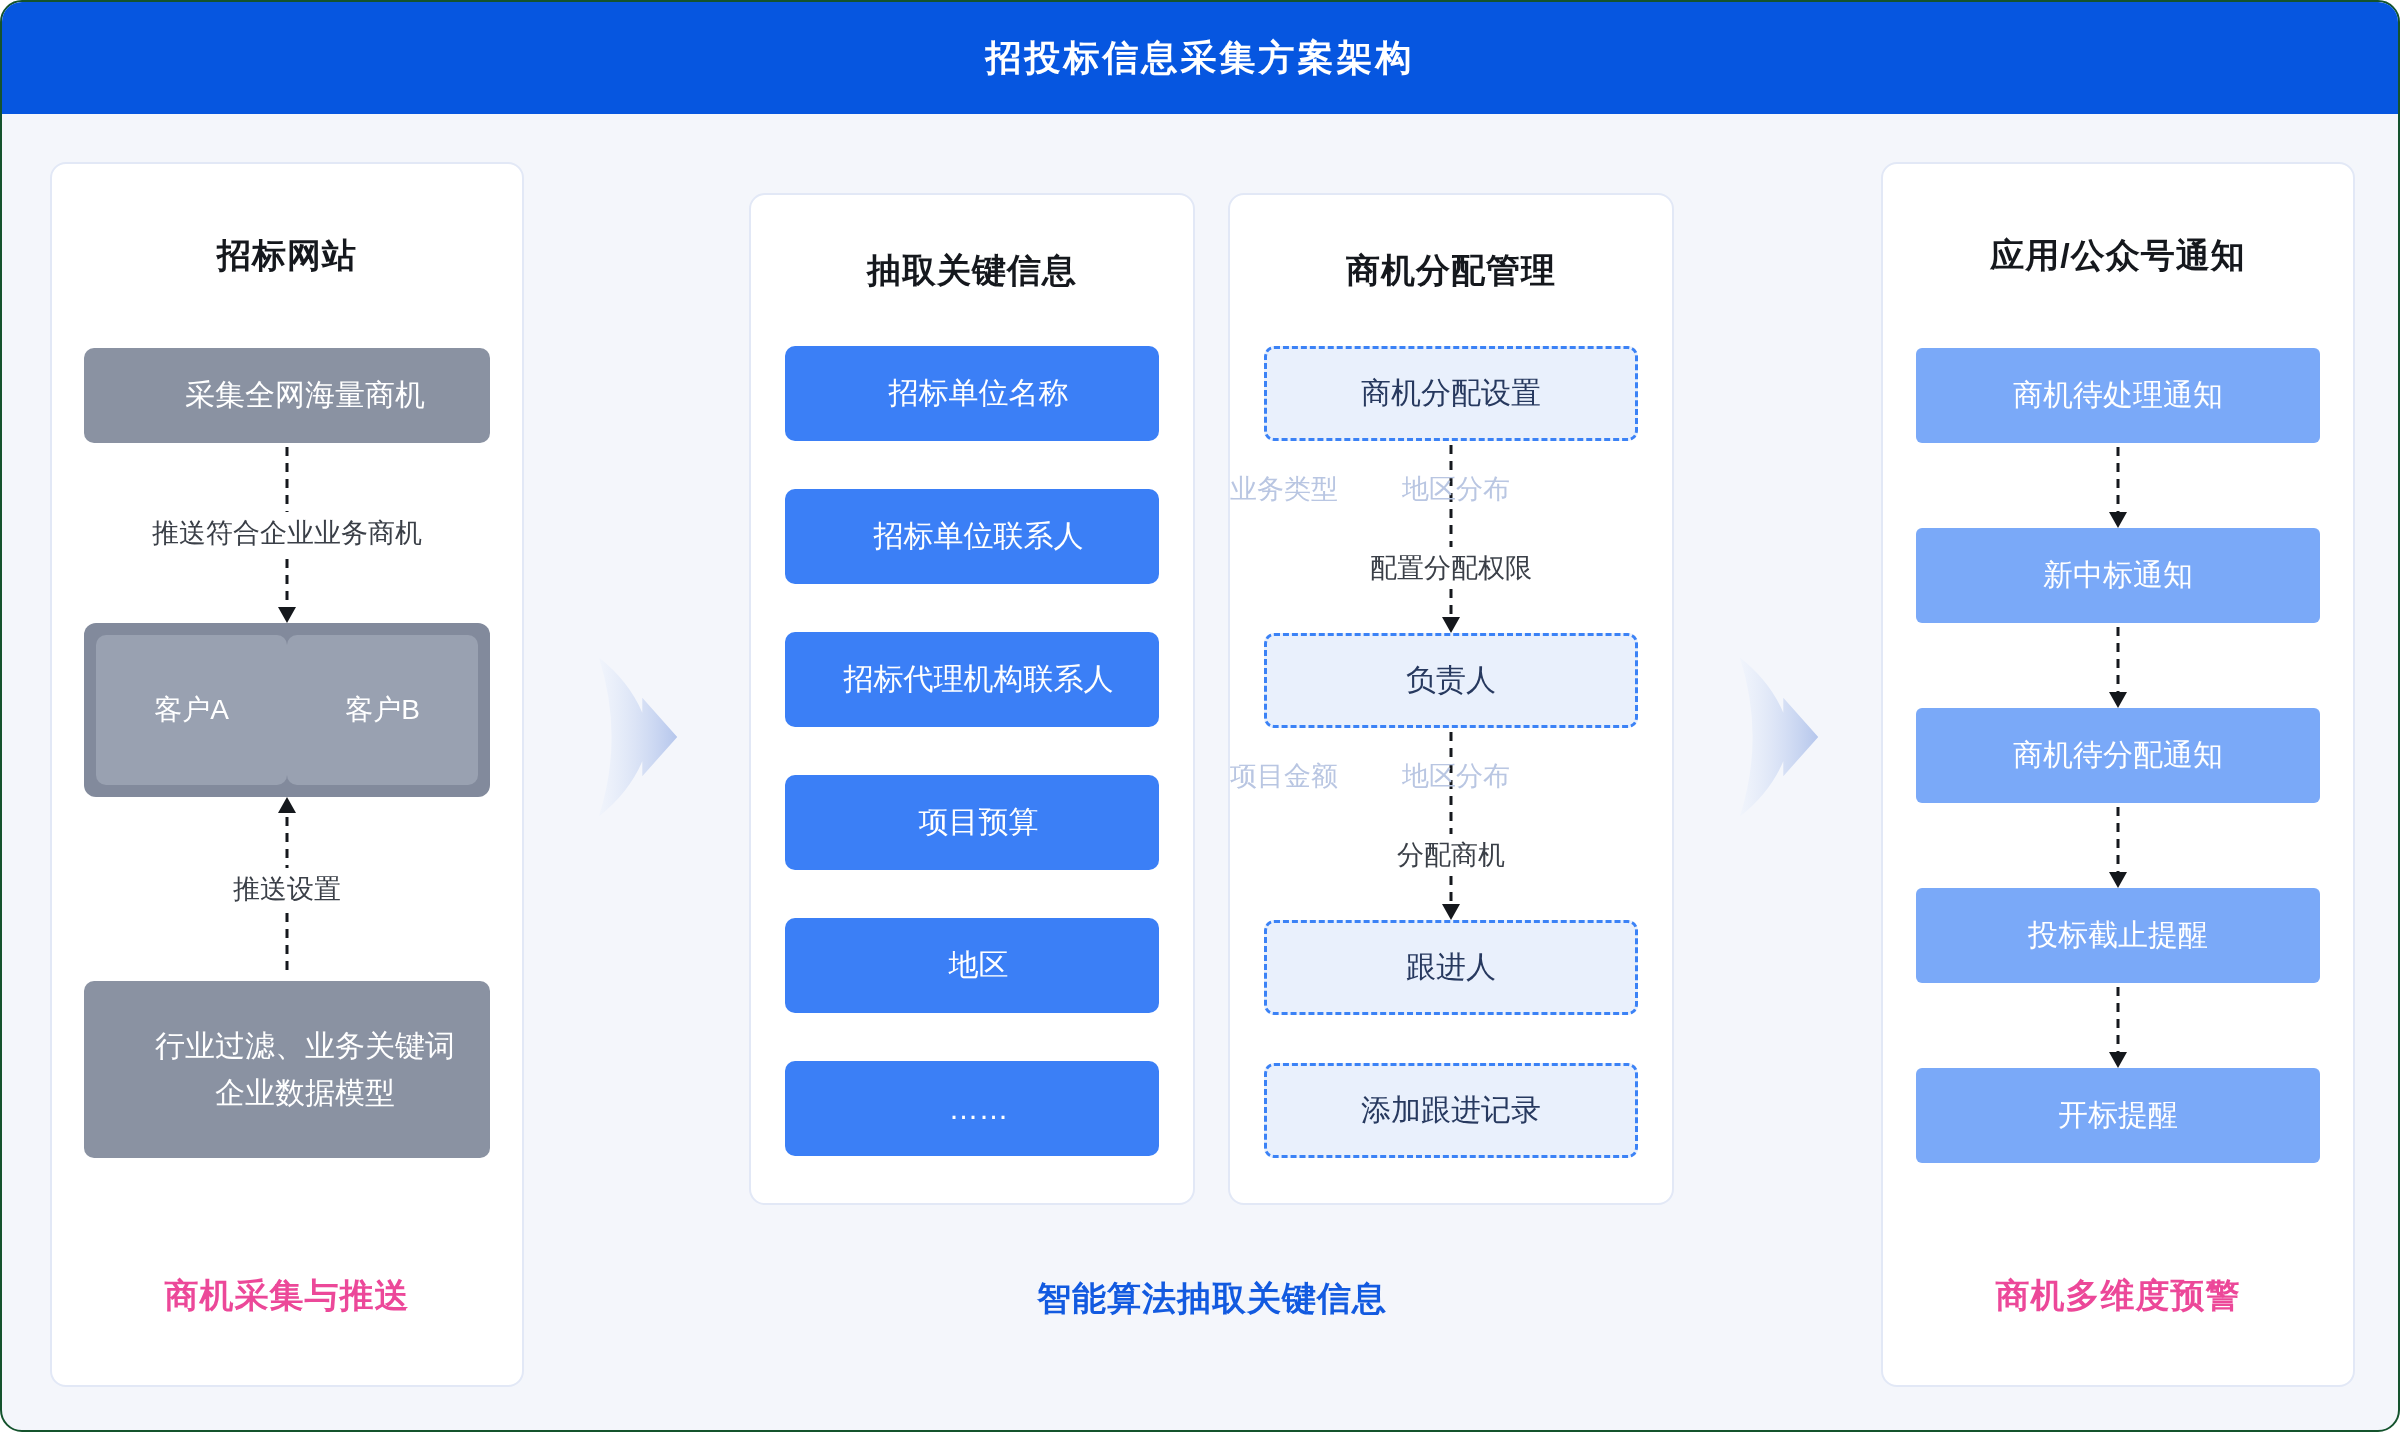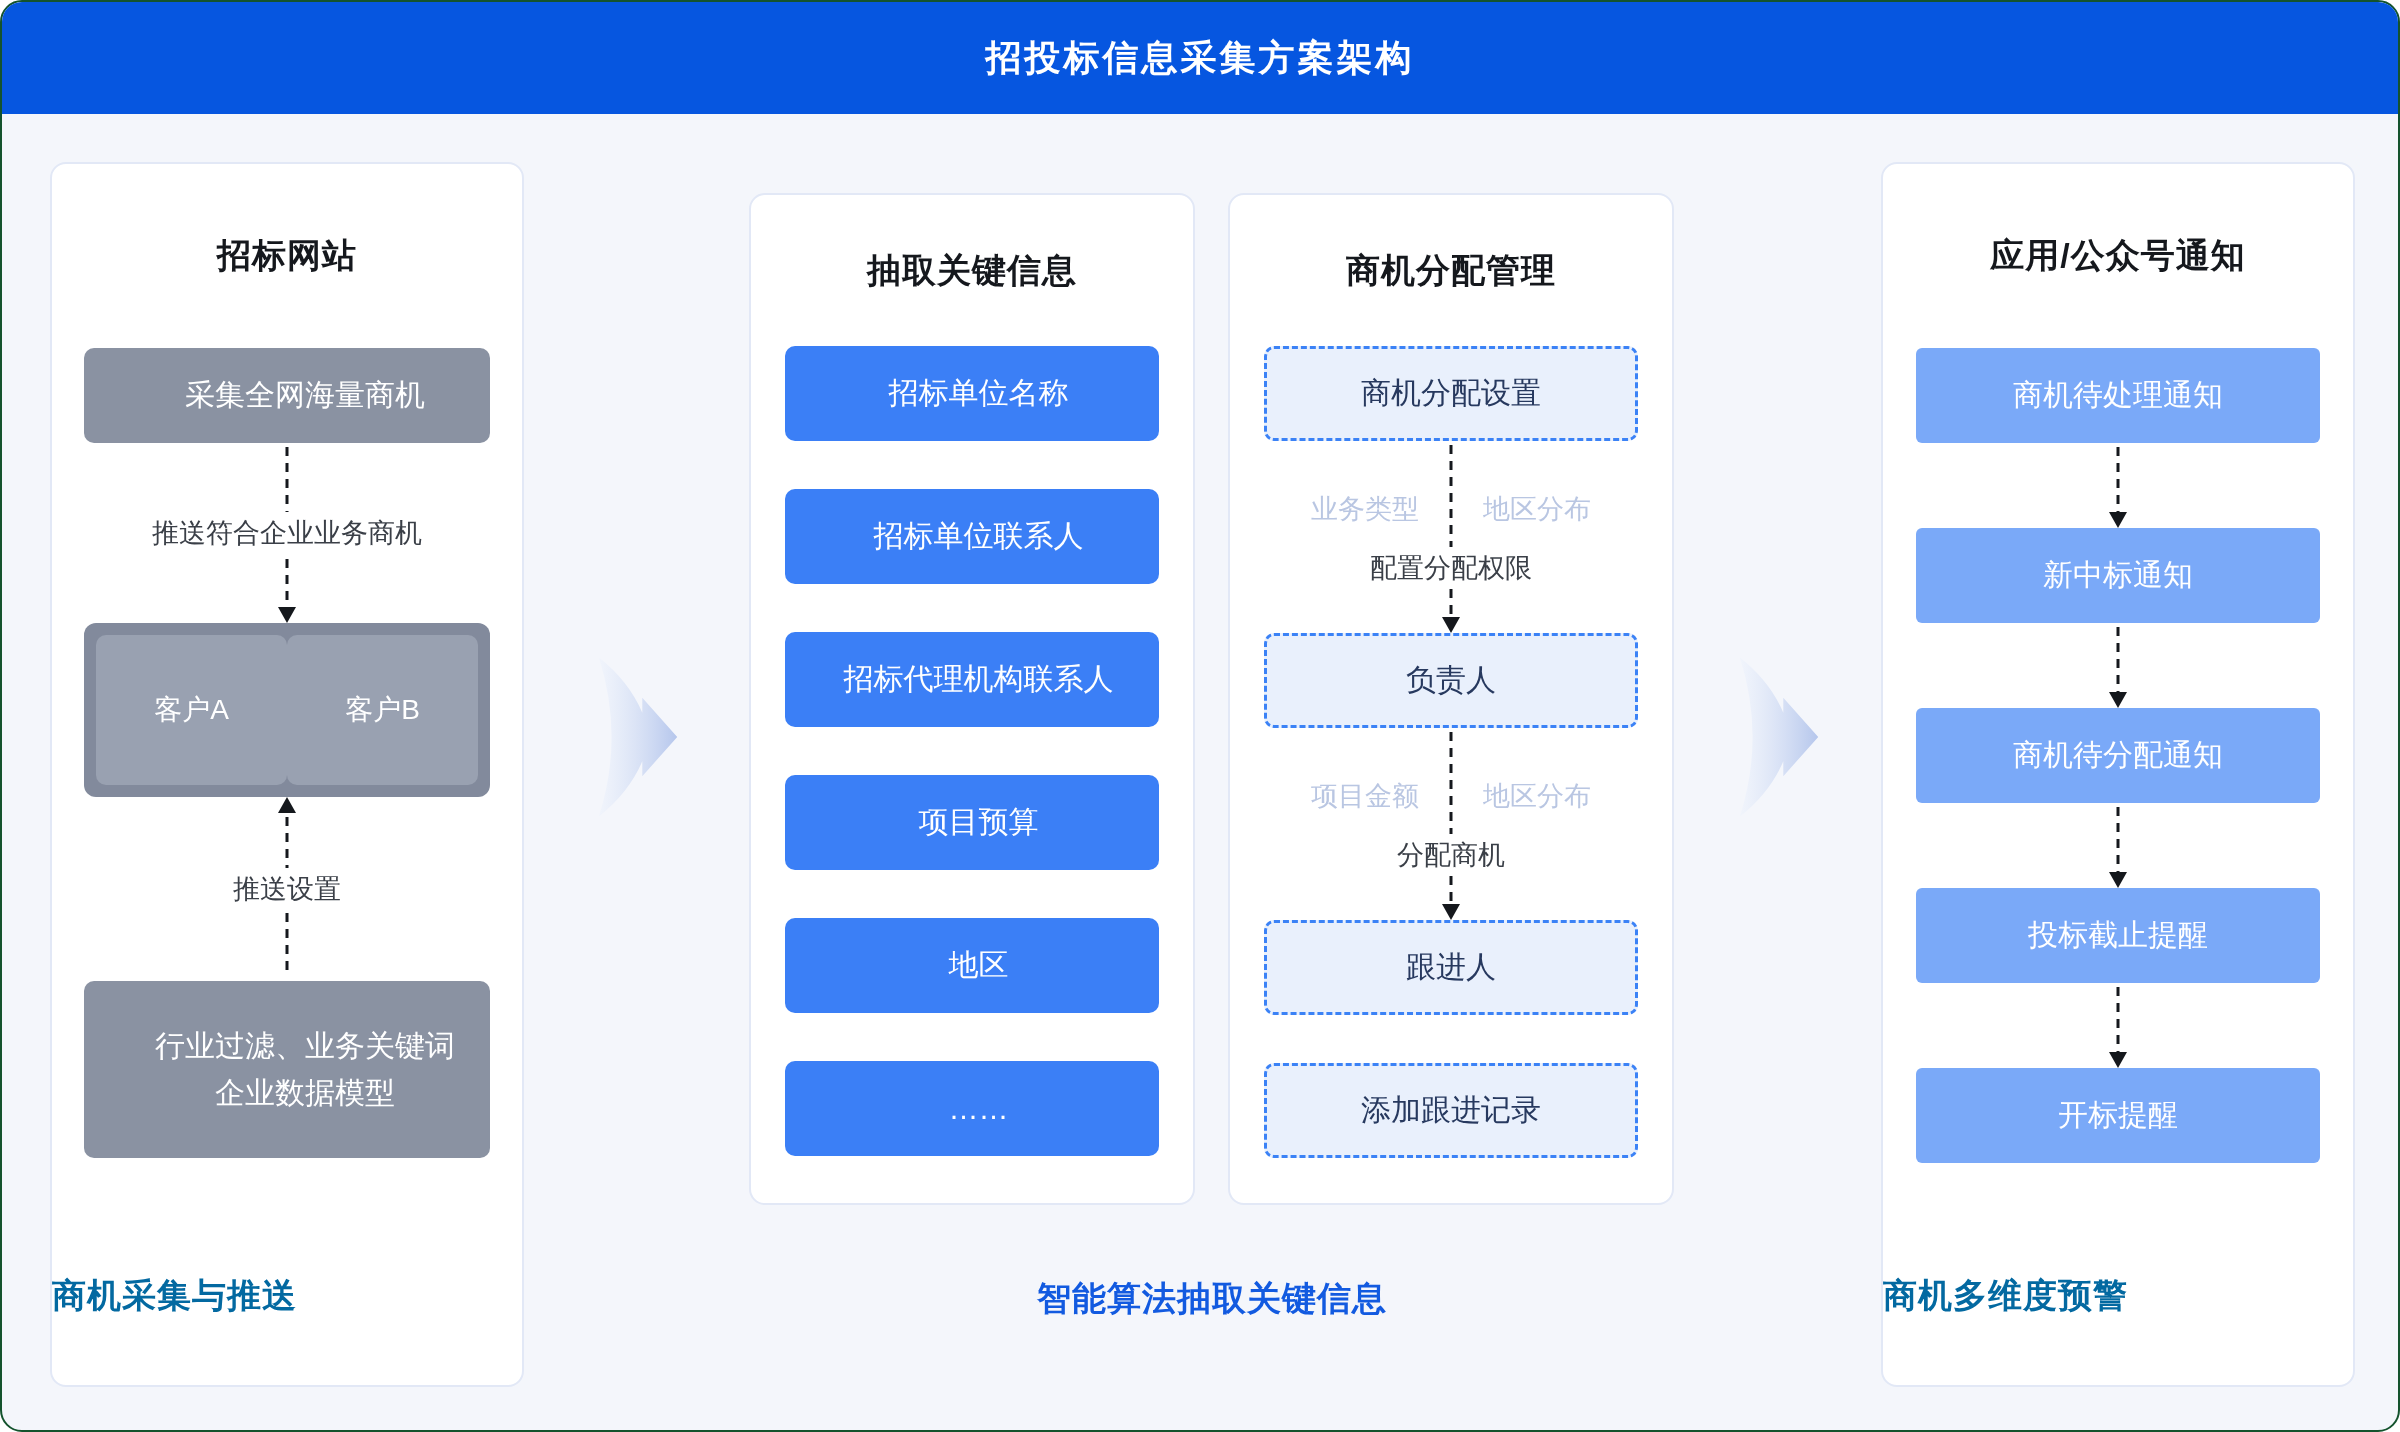--- a/index.html
+++ b/index.html
@@ -173,47 +173,47 @@
     padding: 6px 14px;
     font-size: 27px;
     color: #3a3f47;
   }
   .conn .tags {
     position: absolute;
     left: 0; right: 0;
     top: 25%;
     transform: translateY(-50%);
     display: flex;
-    justify-content: center;
+    justify-content: flex-start;
     gap: 64px;
     font-size: 27px;
     color: #b9c6e2;
-    margin-top: 20px;
   }
   .conn .action {
     position: absolute;
     left: 0; right: 0;
     top: 66%;
     transform: translateY(-50%);
     text-align: center;
   }
   .conn .action span {
     background: #ffffff;
     padding: 6px 14px;
     font-size: 27px;
     color: #3a3f47;
   }
 
   .card-footer {
     position: absolute;
     left: 0; right: 0;
     bottom: 66px;
+    text-align: center;
     font-size: 34px;
     font-weight: bold;
-    color: #0369a1;
+    color: #ec4899;
     letter-spacing: 1px;
   }
   .center-footer {
     position: absolute;
     left: 747px;
     width: 926px;
     top: 1162px;
     text-align: center;
     font-size: 34px;
     font-weight: bold;

